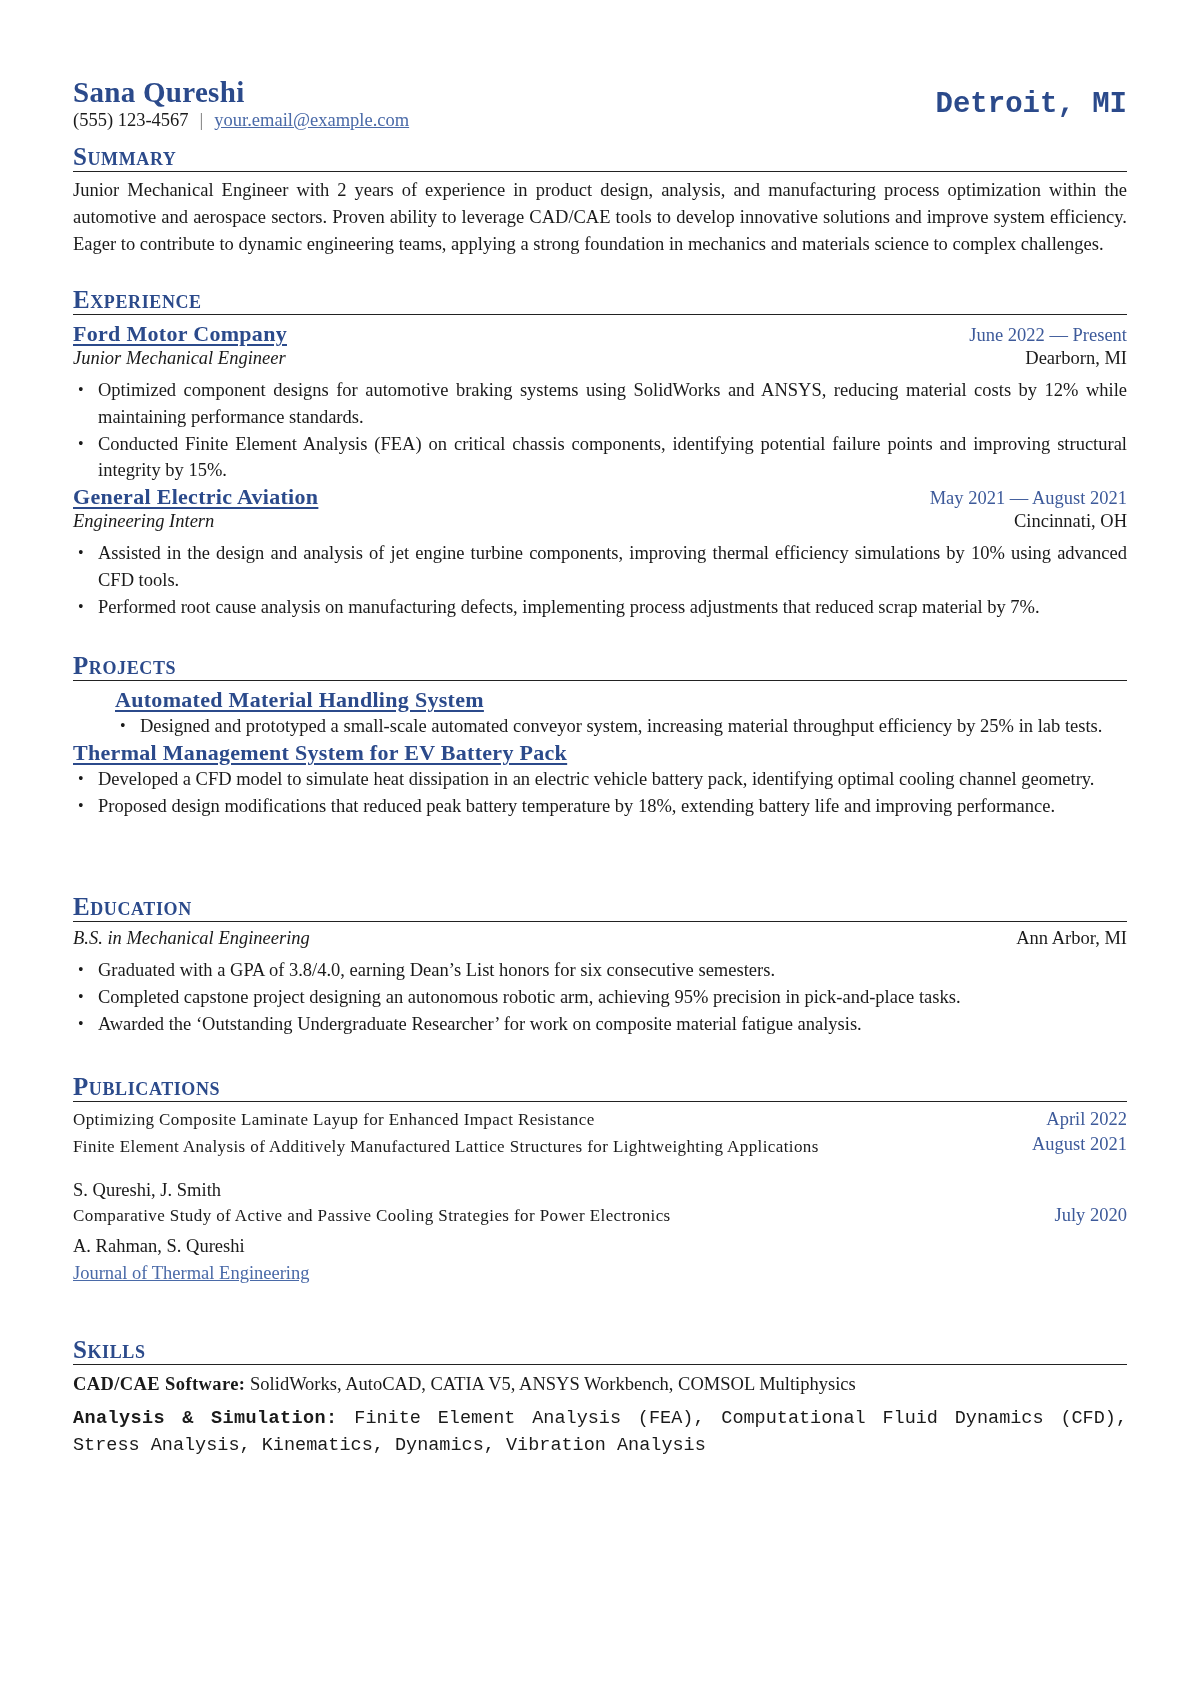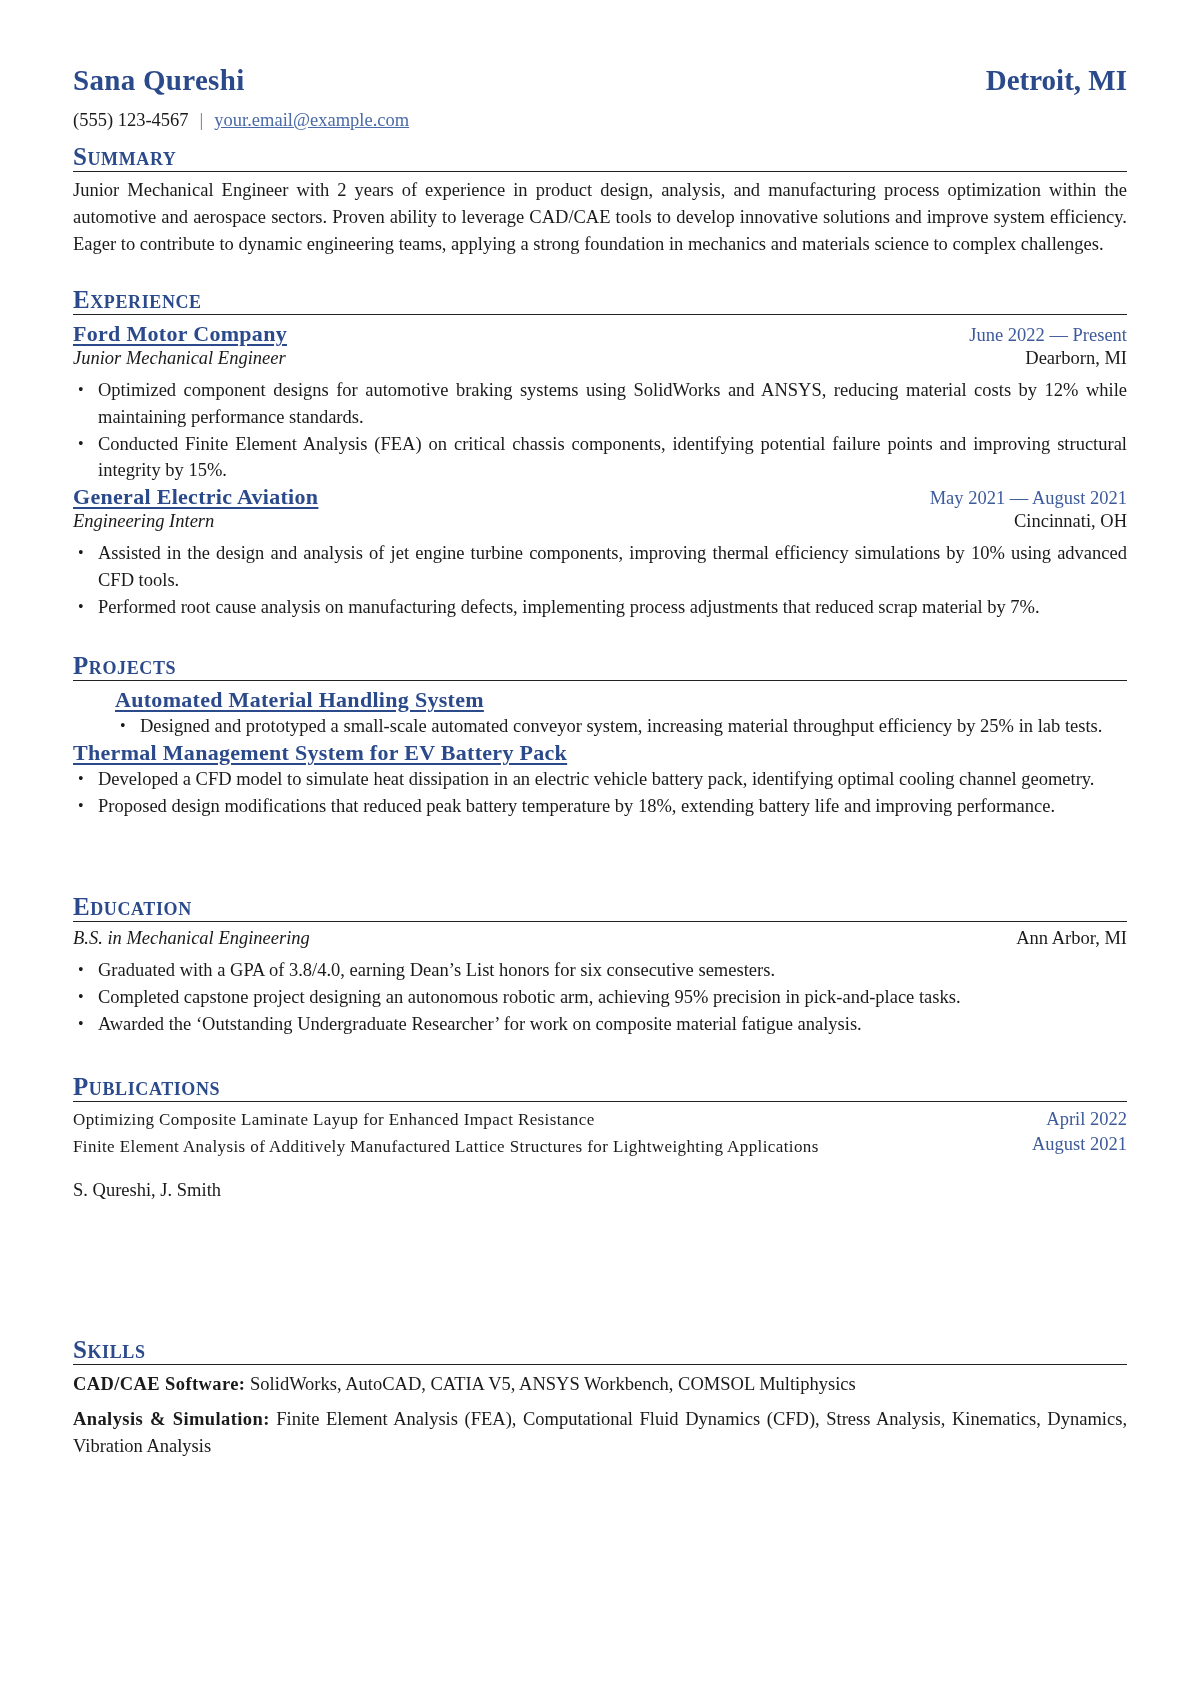--- a/index.html
+++ b/index.html
@@ -4,21 +4,21 @@
 <style>
   html, body { margin: 0; padding: 0; background: #ffffff; }
   body {
     width: 1190px; height: 1683px; position: relative; overflow: hidden;
     font-family: "DejaVu Serif", "Liberation Serif", serif;
     color: #1a1a1a;
   }
   .page { position: absolute; left: 73px; top: 0; width: 1054px; }
   .header-row { position: absolute; top: 64px; left: 0; width: 1054px; display: flex; justify-content: space-between; align-items: center; }
   .name { font-family: "Liberation Serif", serif; font-weight: bold; font-size: 29px; color: #2b4a8b; letter-spacing: 0.3px; }
-  .city { font-family: Liberation Serif, serif; font-weight: bold; font-size: 29px; color: #2b4a8b; }
+  .city { font-family: Liberation Mono, monospace; font-weight: bold; font-size: 29px; color: #2b4a8b; margin-top: 24px; }
   .contact { position: absolute; top: 110px; left: 0; font-family: "Liberation Serif", serif; font-size: 18.5px; color: #1a1a1a; }
   .contact .sep { color: #777; margin: 0 11px; }
   .contact a { color: #4a6aa8; text-decoration: underline; }
 
   .section { position: absolute; left: 0; width: 1054px; }
   .sec-title {
     font-family: "Liberation Serif", serif; font-weight: bold; color: #2b4a8b;
     font-variant: small-caps; font-size: 25px; letter-spacing: 0.6px; line-height: 28px;
     border-bottom: 1.3px solid #222; padding-bottom: 0px;
   }
@@ -132,25 +132,33 @@
     </div>
 
     <div>
       <div class="entry-head" style="align-items:flex-start;">
         <span class="pub-title" style="max-width:870px; text-align:justify;">Finite Element Analysis of Additively Manufactured Lattice Structures for Lightweighting Applications</span>
         <span class="dates" style="white-space:nowrap; margin-left:14px;">August 2021</span>
       </div>
       <div class="pub-authors" style="margin-top:16px;">S. Qureshi, J. Smith</div>
     </div>
 
+    <div>
+      <div class="entry-head">
+        <span class="pub-title">Comparative Study of Active and Passive Cooling Strategies for Power Electronics</span>
+        <span class="dates">July 2020</span>
+      </div>
+      <div class="pub-authors" style="margin-top:3px;">A. Rahman, S. Qureshi</div>
+      <div style="margin-top:3px;"><a class="pub-link">Journal of Thermal Engineering</a></div>
+    </div>
   </div>
 
   <div class="section" style="top:1336px;">
     <div class="sec-title">Skills</div>
     <div class="skill" style="margin-top:6px;">
       <b>CAD/CAE Software:</b> <span>SolidWorks, AutoCAD, CATIA V5, ANSYS Workbench, COMSOL Multiphysics</span>
     </div>
-    <div class="skill" style="margin-top:8px;">
+    <div class="skill" style="margin-top:8px;font-family:Liberation Mono, monospace;">
       <b>Analysis &amp; Simulation:</b> <span>Finite Element Analysis (FEA), Computational Fluid Dynamics (CFD), Stress Analysis, Kinematics, Dynamics, Vibration Analysis</span>
     </div>
   </div>
 
 </div>
 
 </body></html>

